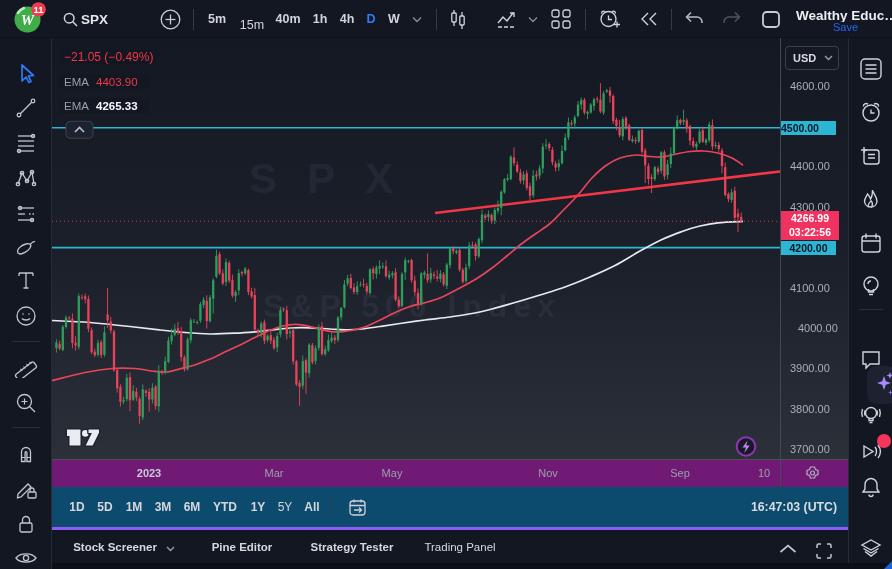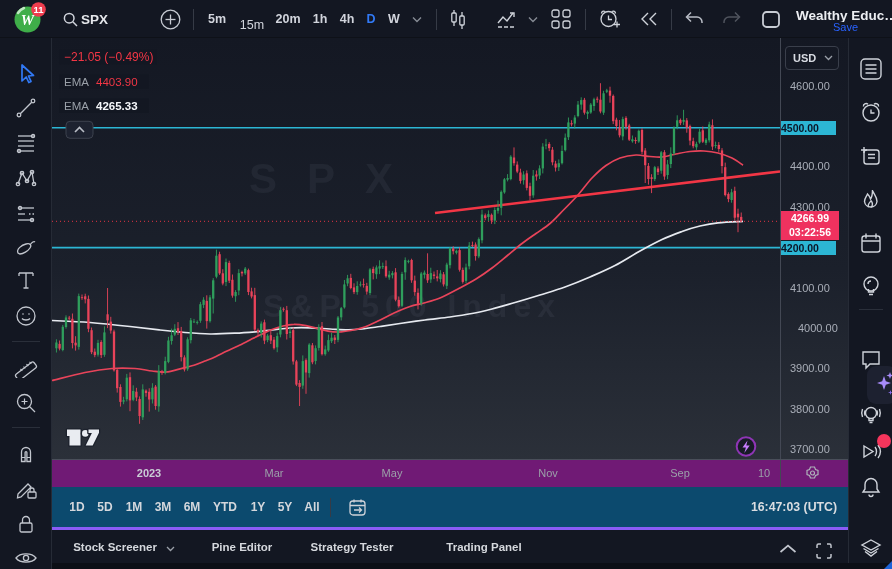--- a/index.html
+++ b/index.html
@@ -19,21 +19,21 @@
     </svg>
 <div style="position:absolute;left:81px;top:12px;font-size:13.5px;font-weight:bold;color:#e4e6ea">SPX</div>
 <svg class="abs" style="left:160px;top:9px" width="21" height="21" viewBox="0 0 21 21">
 <circle cx="10.5" cy="10.5" r="9.3" stroke="#c6cad2" stroke-width="1.3" fill="none"></circle>
 <line x1="5.5" y1="10.5" x2="15.5" y2="10.5" stroke="#c6cad2" stroke-width="1.3"></line>
       <line x1="10.5" y1="5.5" x2="10.5" y2="15.5" stroke="#c6cad2" stroke-width="1.3"></line>
     </svg>
 <div style="position:absolute;left:193px;top:9px;width:1px;height:21px;background:#363b46"></div>
 <div style="position:absolute;left:217px;top:12px;transform:translateX(-50%);font-size:12.5px;color:#d1d4dc;font-weight:600">5m</div>
 <div style="position:absolute;left:252px;top:18px;transform:translateX(-50%);font-size:12.5px;color:#d1d4dc;font-weight:400">15m</div>
-<div style="position:absolute;left:288px;top:12px;transform:translateX(-50%);font-size:12.5px;color:#d1d4dc;font-weight:600">20m</div>
+<div style="position:absolute;left:288px;top:12px;transform:translateX(-50%);font-size:12.5px;color:#d1d4dc;font-weight:600">40m</div>
 <div style="position:absolute;left:320px;top:12px;transform:translateX(-50%);font-size:12.5px;color:#d1d4dc;font-weight:600">1h</div>
 <div style="position:absolute;left:347px;top:12px;transform:translateX(-50%);font-size:12.5px;color:#d1d4dc;font-weight:600">4h</div>
 <div style="position:absolute;left:371px;top:12px;transform:translateX(-50%);font-size:12.5px;color:#3179f5;font-weight:bold">D</div>
 <div style="position:absolute;left:394px;top:12px;transform:translateX(-50%);font-size:12.5px;color:#d1d4dc;font-weight:600">W</div>
 <svg class="abs" style="left:412px;top:16px" width="10" height="7" viewBox="0 0 10 7">
       <path d="M1 1.5 L5 5.5 L9 1.5" stroke="#868b94" stroke-width="1.4" fill="none"></path>
     </svg>
 <div style="position:absolute;left:436px;top:9px;width:1px;height:21px;background:#363b46"></div>
 <svg class="abs" style="left:448px;top:9px" width="20" height="21" viewBox="0 0 20 21">
 <g stroke="#cfd3da" stroke-width="1.3" fill="none">
@@ -700,21 +700,21 @@
     </svg>
 <div style="position:absolute;left:9px;top:41.5px;font-size:11px;color:#a9aeb8">4600.00</div>
 <div style="position:absolute;left:9px;top:122.3px;font-size:11px;color:#a9aeb8">4400.00</div>
 <div style="position:absolute;left:9px;top:162.7px;font-size:11px;color:#a9aeb8">4300.00</div>
 <div style="position:absolute;left:9px;top:243.5px;font-size:11px;color:#a9aeb8">4100.00</div>
 <div style="position:absolute;left:17px;top:283.9px;font-size:11px;color:#a9aeb8">4000.00</div>
 <div style="position:absolute;left:9px;top:324.3px;font-size:11px;color:#a9aeb8">3900.00</div>
 <div style="position:absolute;left:9px;top:364.7px;font-size:11px;color:#a9aeb8">3800.00</div>
 <div style="position:absolute;left:9px;top:405.1px;font-size:11px;color:#a9aeb8">3700.00</div>
 <div style="position:absolute;left:0px;top:82.8px;width:55px;height:14px;background:#2cb6d4;color:#0a1527;font-size:10.5px;font-weight:bold;text-align:left;line-height:14px">4500.00</div>
-<div style="position:absolute;left:0px;top:202.6px;width:55px;height:14px;background:#2cb6d4;color:#0a1527;font-size:10.5px;font-weight:bold;line-height:14px">4200.00</div>
+<div style="position:absolute;left:0px;top:202.6px;width:55px;height:14px;background:#2cb6d4;color:#0a1527;font-size:10.5px;font-weight:bold;text-align:center;line-height:14px">4200.00</div>
 <div class="abs" style="left:0;top:173.3px;width:58px;height:29px;background:#ef325f;color:#fff;font-size:10.5px;font-weight:bold;text-align:center;line-height:14px">
       <div>4266.99</div>
       <div>03:22:56</div>
     </div>
 </div>
 <div class="abs" style="left:52px;top:459px;width:796px;height:28px;background:#701a75;border-top:1px solid #4a4f5a">
 <div style="position:absolute;left:97px;top:7px;transform:translateX(-50%);font-size:11px;color:#c9cdd5;font-weight:bold">2023</div>
 <div style="position:absolute;left:222px;top:7px;transform:translateX(-50%);font-size:11px;color:#9ba0a9;font-weight:normal">Mar</div>
 <div style="position:absolute;left:340px;top:7px;transform:translateX(-50%);font-size:11px;color:#9ba0a9;font-weight:normal">May</div>
 <div style="position:absolute;left:496px;top:7px;transform:translateX(-50%);font-size:11px;color:#9ba0a9;font-weight:normal">Nov</div>
@@ -727,37 +727,37 @@
     </svg>
 </div>
 <div class="abs" style="left:52px;top:487px;width:796px;height:40px;background:#0c4a6e">
 <div style="position:absolute;left:25px;top:13px;transform:translateX(-50%);font-size:12px;font-weight:600;color:#d4d7dc">1D</div>
 <div style="position:absolute;left:53px;top:13px;transform:translateX(-50%);font-size:12px;font-weight:600;color:#d4d7dc">5D</div>
 <div style="position:absolute;left:82px;top:13px;transform:translateX(-50%);font-size:12px;font-weight:600;color:#d4d7dc">1M</div>
 <div style="position:absolute;left:111px;top:13px;transform:translateX(-50%);font-size:12px;font-weight:600;color:#d4d7dc">3M</div>
 <div style="position:absolute;left:140px;top:13px;transform:translateX(-50%);font-size:12px;font-weight:600;color:#d4d7dc">6M</div>
 <div style="position:absolute;left:173px;top:13px;transform:translateX(-50%);font-size:12px;font-weight:600;color:#d4d7dc">YTD</div>
 <div style="position:absolute;left:206px;top:13px;transform:translateX(-50%);font-size:12px;font-weight:600;color:#d4d7dc">1Y</div>
-<div style="position:absolute;left:233px;top:13px;transform:translateX(-50%);font-size:12px;font-weight:700;color:#d4d7dc">5Y</div>
+<div style="position:absolute;left:233px;top:13px;transform:translateX(-50%);font-size:12px;font-weight:400;color:#d4d7dc">5Y</div>
 <div style="position:absolute;left:260px;top:13px;transform:translateX(-50%);font-size:12px;font-weight:600;color:#d4d7dc">All</div>
 <div style="position:absolute;left:278px;top:11px;width:1px;height:19px;background:#363b46"></div>
 <svg class="abs" style="left:296px;top:11px" width="19" height="19" viewBox="0 0 19 19">
 <g stroke="#ced2d9" stroke-width="1.3" fill="none">
         <rect x="2" y="3" width="15" height="14" rx="3"></rect>
         <path d="M2 7.5 h15 M6 1.5 v3 M13 1.5 v3"></path>
         <path d="M6 12 h7 M11 9.5 l2.5 2.5 -2.5 2.5"></path>
       </g>
     </svg>
 <div style="position:absolute;right:11px;top:13px;font-size:12.3px;font-weight:600;color:#dadde1">16:47:03 (UTC)</div>
 </div>
 <div class="abs" style="left:52px;top:527px;width:796px;height:36px;background:#131722;border-top:3px solid #8b5cf6">
 <div style="position:absolute;left:63px;top:11px;transform:translateX(-50%);font-size:11.5px;font-weight:600;color:#d5d8dd;white-space:nowrap">Stock Screener</div>
 <div style="position:absolute;left:190px;top:11px;transform:translateX(-50%);font-size:11.5px;font-weight:600;color:#d5d8dd;white-space:nowrap">Pine Editor</div>
 <div style="position:absolute;left:300px;top:11px;transform:translateX(-50%);font-size:11.5px;font-weight:600;color:#d5d8dd;white-space:nowrap">Strategy Tester</div>
-<div style="position:absolute;left:432px;top:11px;transform:translateX(-50%);font-size:11.5px;font-weight:700;color:#d5d8dd;white-space:nowrap">Trading Panel</div>
+<div style="position:absolute;left:408px;top:11px;transform:translateX(-50%);font-size:11.5px;font-weight:400;color:#d5d8dd;white-space:nowrap">Trading Panel</div>
 <svg class="abs" style="left:114px;top:16px" width="9" height="6" viewBox="0 0 9 6">
       <path d="M1 1 L4.5 4.5 L8 1" stroke="#9ba0a9" stroke-width="1.3" fill="none"></path>
     </svg>
 <svg class="abs" style="left:727px;top:14px" width="18" height="9" viewBox="0 0 18 9">
       <path d="M1.5 8 L9 1.5 L16.5 8" stroke="#c2c6ce" stroke-width="1.7" fill="none"></path>
     </svg>
 <svg class="abs" style="left:764px;top:13px" width="16" height="16" viewBox="0 0 16 16">
 <g stroke="#c2c6ce" stroke-width="1.5" fill="none">
         <path d="M1 5 V2.5 A1.5 1.5 0 0 1 2.5 1 H5 M11 1 h2.5 A1.5 1.5 0 0 1 15 2.5 V5 M15 11 v2.5 A1.5 1.5 0 0 1 13.5 15 H11 M5 15 H2.5 A1.5 1.5 0 0 1 1 13.5 V11"></path>
       </g>

